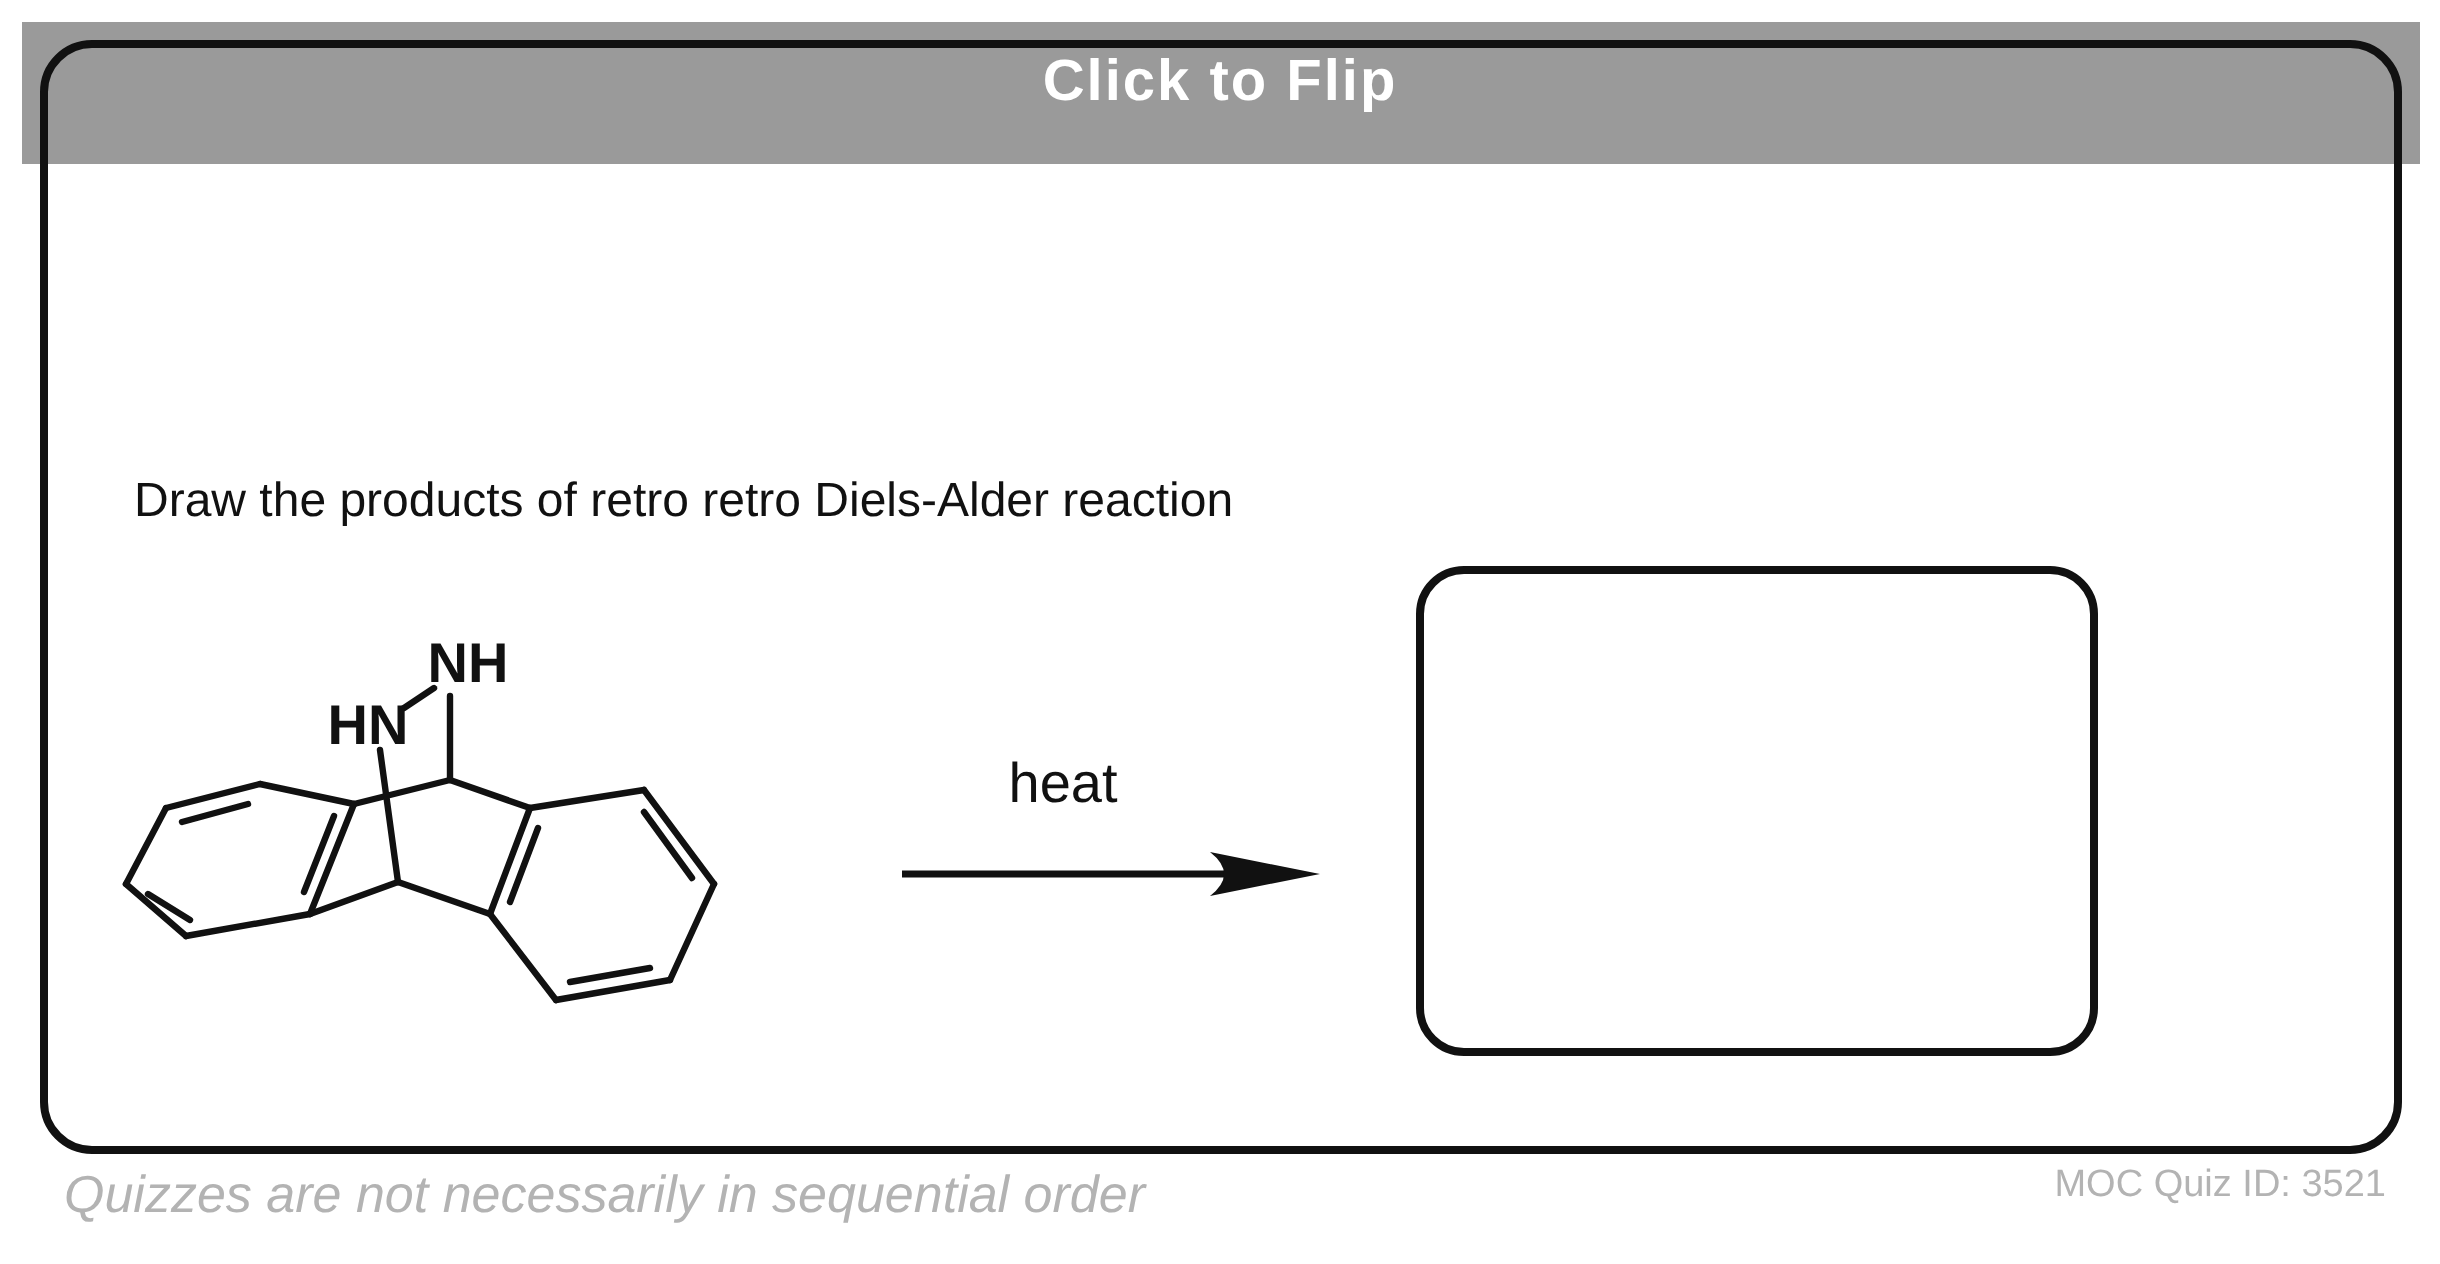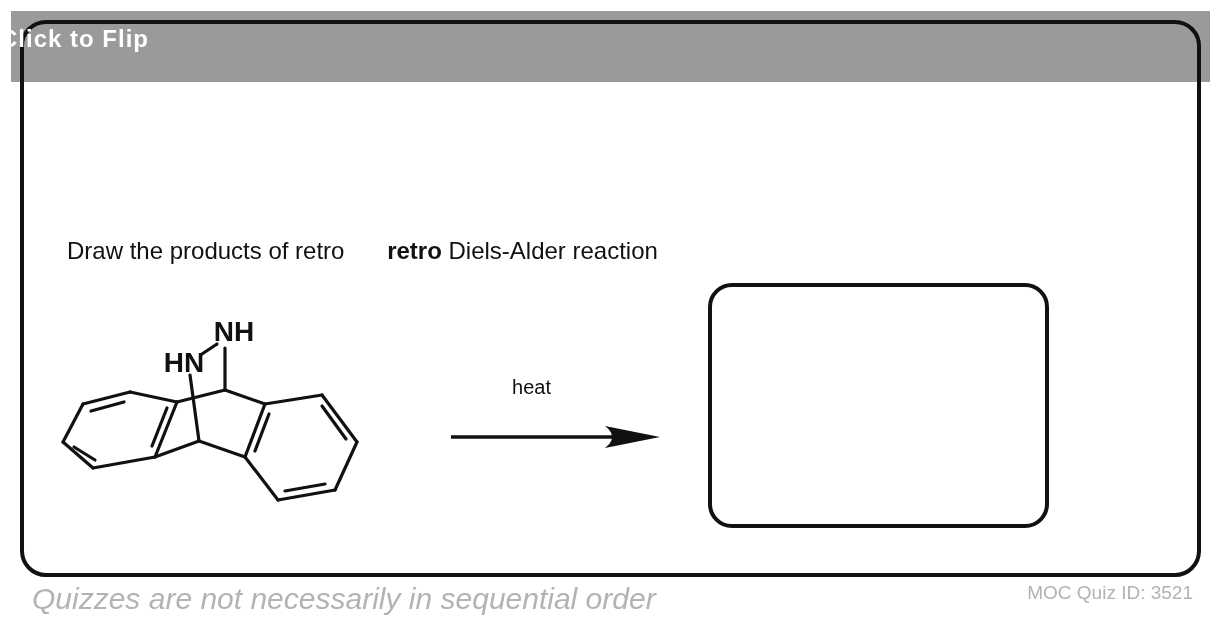--- a/index.html
+++ b/index.html
@@ -22,23 +22,23 @@
     width: 1199px;
     height: 71px;
     background: #9a9a9a;
     z-index: 1;
   }
   .banner-title {
     position: absolute;
     left: 0;
     top: 25px;
     width: 100%;
-    text-align: left;
+    text-align: center;
     color: #ffffff;
-    font-size: 24px;
+    font-size: 29px;
     font-weight: bold;
     letter-spacing: 1px;
     z-index: 3;
   }
   .card {
     position: absolute;
     left: 20px;
     top: 20px;
     width: 1173px;
     height: 549px;
@@ -49,21 +49,21 @@
   }
   .question {
     position: absolute;
     left: 67px;
     top: 237px;
     font-size: 24px;
     color: #111111;
     z-index: 4;
     white-space: nowrap;
   }
-  .question .bold { font-weight: bold; margin-left: 36px; }
+  .question .bold { font-weight: normal; }
   .molecule {
     position: absolute;
     left: 40px;
     top: 300px;
     z-index: 4;
   }
   .molecule line {
     stroke: #111111;
     stroke-width: 3.2;
     stroke-linecap: round;
@@ -73,21 +73,21 @@
     font-size: 28px;
     font-weight: bold;
     fill: #111111;
   }
   .heat-label {
     position: absolute;
     left: 449px;
     top: 376px;
     width: 165px;
     text-align: center;
-    font-size: 20px;
+    font-size: 28px;
     color: #111111;
     z-index: 4;
   }
   .arrow {
     position: absolute;
     left: 449px;
     top: 424px;
     z-index: 4;
   }
   .answer-box {
@@ -98,21 +98,21 @@
     height: 237px;
     border: 4px solid #111111;
     border-radius: 24px;
     background: #ffffff;
     z-index: 4;
   }
   .footer-note {
     position: absolute;
     left: 32px;
     top: 582px;
-    font-size: 30px;
+    font-size: 26px;
     font-style: italic;
     color: #b3b3b3;
     z-index: 4;
     white-space: nowrap;
   }
   .footer-id {
     position: absolute;
     right: 27px;
     top: 582px;
     font-size: 19px;

